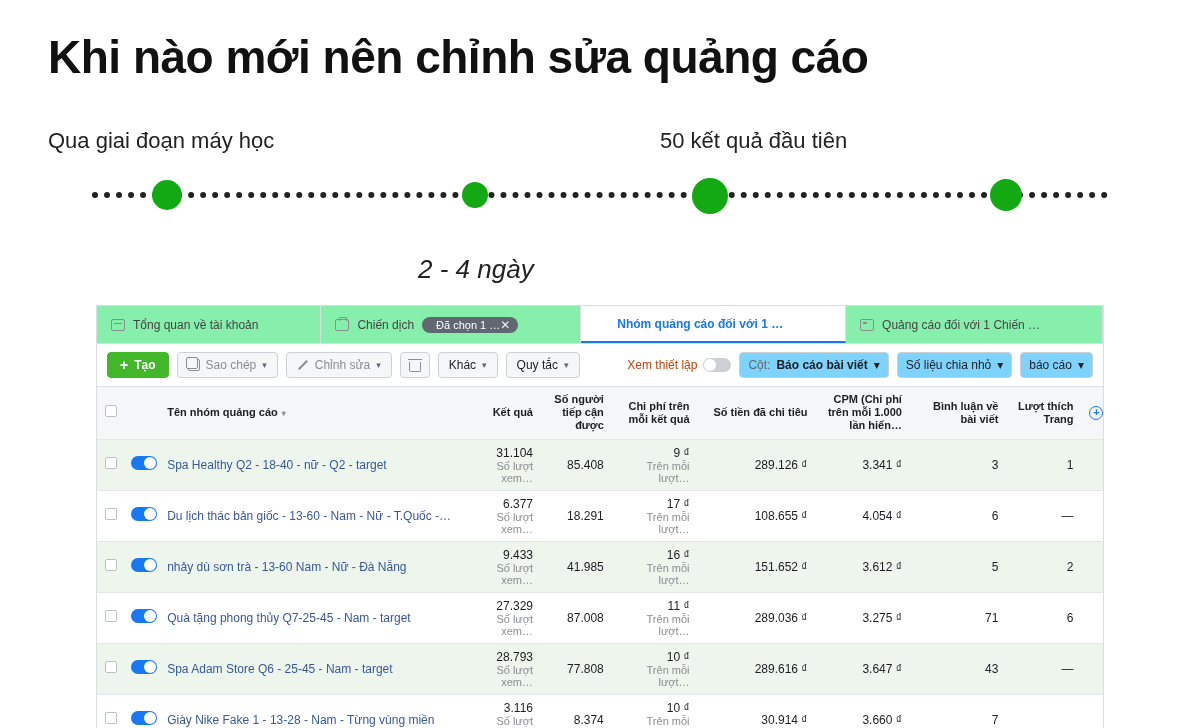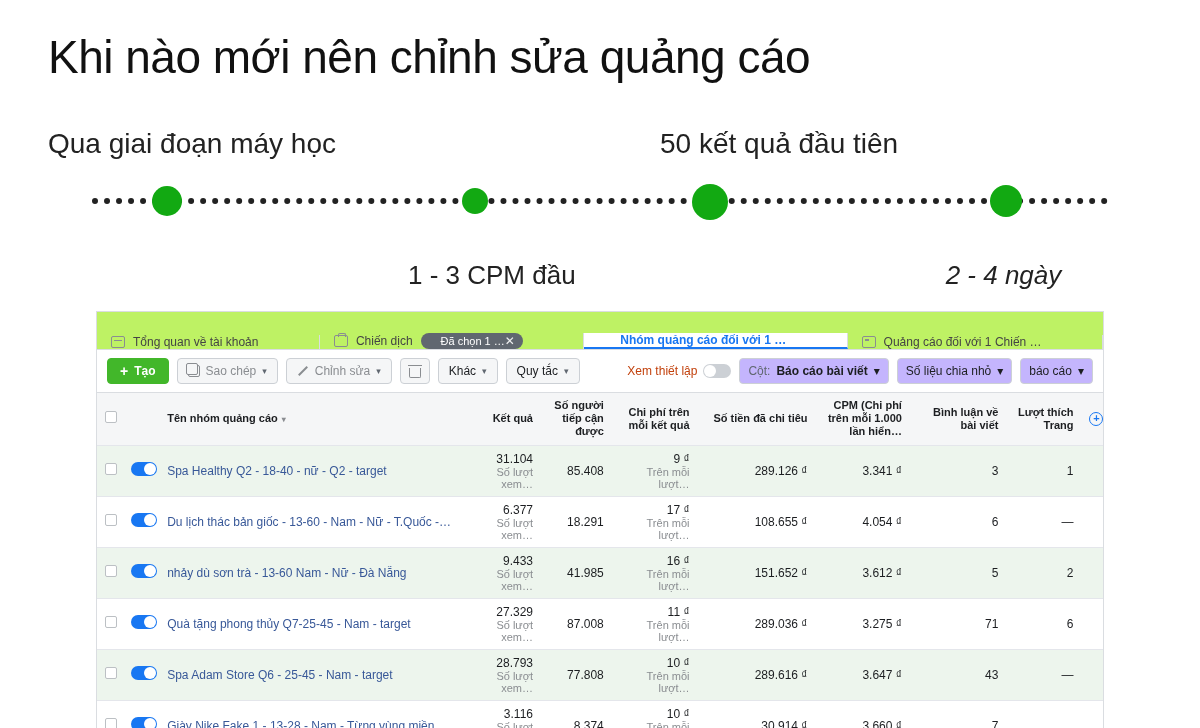--- a/index.html
+++ b/index.html
@@ -1,66 +1,66 @@
 <!DOCTYPE html>
 <html><head>
 <meta charset="utf-8">
 <style>
   * { box-sizing: border-box; margin: 0; padding: 0; }
   body { font-family: -apple-system, BlinkMacSystemFont, "Segoe UI", Helvetica, Arial, sans-serif; background: #fff; width: 1200px; }
   .page { width: 1200px; padding: 30px 48px 0 48px; }
-  h1 { font-size: 46px; font-weight: 400; color: #111; letter-spacing: -0.5px; }
-  .labels-top { display: flex; margin-top: 44px; font-size: 28px; font-weight: 500; color: #222; }
+  h1 { font-size: 46px; font-weight: 700; color: #111; letter-spacing: -0.5px; }
+  .labels-top { display: flex; margin-top: 44px; font-size: 22px; font-weight: 500; color: #222; }
   .labels-top .l1 { flex: 0 0 50%; }
   .labels-top .l2 { flex: 0 0 50%; padding-left: 60px; }
   .timeline-wrap { position: relative; margin: 26px 44px 0 44px; height: 30px; }
   .dots { border-top: 6px dotted #222; position: absolute; top: 12px; left: 0; right: 0; }
   .node { width: 28px; height: 28px; border-radius: 50%; background: #12a912; position: absolute; top: 0; }
   .n1 { left: 60px; width:30px; height:30px; }
   .n2 { left: 370px; width:26px; height:26px; top:2px; }
   .n3 { left: 600px; width:36px; height:36px; top:-2px; }
   .n4 { left: 898px; width:32px; height:32px; top:-1px; }
   .labels-bottom { display: flex; margin-top: 44px; font-size: 26px; font-weight: 500; color: #222; }
   .labels-bottom .b1 { margin-left: 360px; }
   .labels-bottom .b2 { margin-left: 370px; font-style: italic; }
 
   .mgr { margin: 20px auto 0 auto; width: 1008px; font-size: 12px; color: #444; border: 1px solid #dadde1; border-top: none; background:#fff; }
 
   
-  .tabs { display: flex; height: 38px; background: #bef264; border-top: 1px solid #dadde1; align-items: flex-end; }
+  .tabs { display: flex; height: 38px; background: #86efac; border-top: 1px solid #dadde1; }
   .tab { display: flex; align-items: center; gap: 8px; padding: 0 14px; border-right: 1px solid #dadde1; position: relative; cursor: pointer; }
   .tab.wide { flex: 1 1 auto; }
   .tab .ticon { width: 14px; height: 12px; display:inline-block; }
   .ico-account { border: 1.5px solid #8a8d91; border-radius: 2px; width:14px; height:10px; position:relative; }
   .ico-account::after{content:"";position:absolute;left:2px;top:3px;width:8px;border-top:1.5px solid #8a8d91;}
   .ico-campaign { width:14px;height:12px;border:1.5px solid #8a8d91;border-radius:2px; position:relative; }
   .ico-campaign::after{content:"";position:absolute;left:3px;top:-3px;width:6px;height:3px;border:1.5px solid #8a8d91;border-bottom:none;border-radius:2px 2px 0 0;}
   .ico-adset { width:14px;height:12px; display:grid; grid-template-columns:1fr 1fr; grid-template-rows:1fr 1fr; gap:1px; }
   .ico-adset span{background:#8a8d91;border-radius:1px;}
   .tab.active .ico-adset span{background:#1877f2;}
   .ico-ad { width:12px;height:10px;border:1.5px solid #8a8d91;border-radius:2px;position:relative;}
   .ico-ad::after{content:"";position:absolute;left:2px;top:2px;width:4px;height:2px;background:#8a8d91;}
   .tab.active { background: #fff; color: #1c1e21; font-weight: 600; border-bottom: 2px solid #1877f2; }
   .tab.active .tlabel { color:#1877f2; }
-  .pill { background:#606770; color:#fff; border-radius: 8px; padding: 2px 8px 2px 20px; font-size: 11px; display:flex; align-items:center; gap:0; }
+  .pill { background:#606770; color:#fff; border-radius: 8px; padding: 2px 8px 2px 14px; font-size: 11px; display:flex; align-items:center; gap:0; }
   .pill .x { font-size:12px; line-height:1; opacity:.9; }
 
   
   .toolbar { display:flex; align-items:center; gap:8px; padding: 8px 10px; border-top:1px solid #dadde1; border-bottom:1px solid #dadde1; background:#fff; }
   .btn { height:26px; display:flex; align-items:center; gap:6px; padding:0 10px; border:1px solid #ccd0d5; border-radius:4px; background:#f5f6f7; color:#8a8d91; cursor:pointer; font-size:12px; }
   .btn.create { background:#42b72a; color:#fff; border-color:#42b72a; font-weight:600; padding:0 12px; }
   .btn .plus { font-weight:700; font-size:14px; line-height:1; }
   .btn .caret { font-size:9px; color:#606770; }
   .btn.iconish { padding:0 8px; }
   .btn.dark { color:#1c1e21; }
   .spacer { flex:1; }
   .switchlabel { color:#c2410c; font-size:12px; display:flex; align-items:center; gap:6px; }
   .miniswitch { width:28px; height:14px; border-radius:8px; background:#ccd0d5; position:relative; }
   .miniswitch::after{content:"";position:absolute;left:1px;top:1px;width:12px;height:12px;border-radius:50%;background:#fff;}
-  .select { height:26px; border:1px solid #ccd0d5; border-radius:4px; background:#c4b5fd; padding:4px 8px; display:flex; align-items:center; gap:6px; font-size:12px; color:#1c1e21; cursor:pointer;}
+  .select { height:26px; border:1px solid #ccd0d5; border-radius:4px; background:#7dd3fc; padding:4px 8px; display:flex; align-items:center; gap:6px; font-size:12px; color:#1c1e21; cursor:pointer;}
   .collabel{color:#606770;}
   .ico-copy,.ico-edit,.ico-trash{width:12px;height:12px;position:relative;display:inline-block;}
   .ico-copy{border:1.5px solid #8a8d91;border-radius:2px;}
   .ico-copy::after{content:"";position:absolute;left:-3px;top:-3px;width:10px;height:10px;border:1.5px solid #8a8d91;border-radius:2px;background:#f5f6f7;}
   .ico-edit::after{content:"";position:absolute;width:2px;height:12px;background:#8a8d91;left:5px;top:0;transform:rotate(45deg);}
   .ico-trash{border:1.5px solid #8a8d91;border-radius:0 0 2px 2px;border-top:none;height:10px;top:2px;}
   .ico-trash::before{content:"";position:absolute;left:-2px;top:-3px;width:14px;border-top:1.5px solid #8a8d91;}
 
   
   table { border-collapse: collapse; width:100%; table-layout:fixed; }
@@ -93,21 +93,20 @@
     <div class="l2">50 kết quả đầu tiên</div>
   </div>
   <div class="timeline-wrap">
     <div class="dots"></div>
     <div class="node n1"></div>
     <div class="node n2"></div>
     <div class="node n3"></div>
     <div class="node n4"></div>
   </div>
   <div class="labels-bottom">
-    <div class="b1">1 - 3 CPM đầu</div>
     <div class="b2">2 - 4 ngày</div>
   </div>
 </div>
 
 <div class="mgr">
 
   <div class="tabs">
     <div class="tab wide">
       <span class="ticon ico-account"></span>
       <span class="tlabel">Tổng quan về tài khoản</span>

